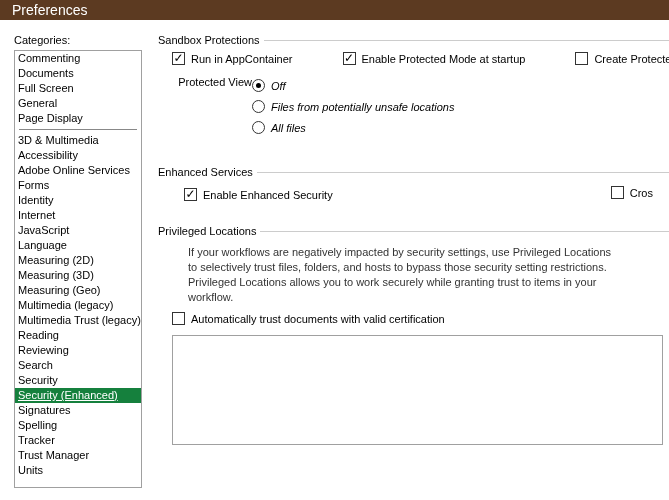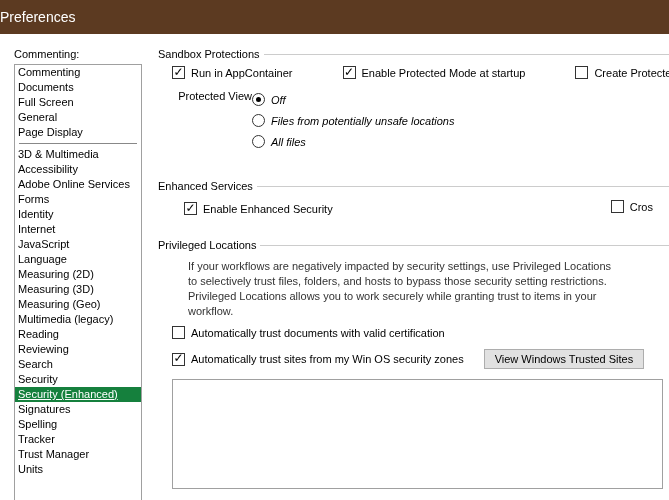--- a/index.html
+++ b/index.html
@@ -8,23 +8,24 @@
     font-size: 11px;
     background: #fff;
     color: #000;
     width: 669px;
     height: 500px;
     overflow: hidden;
   }
   .titlebar {
     background: #5c3a21;
     color: #fff;
-    height: 34px;
+    height: 20px;
     display: flex;
     align-items: center;
+    padding-left: 12px;
     font-size: 14px;
   }
   .content {
     display: flex;
     height: calc(500px - 34px);
     padding: 14px 0 0 14px;
   }
   .sidebar {
     width: 128px;
     flex: 0 0 128px;
@@ -145,40 +146,41 @@
 </style>
 </head>
 <body>
 
 <div class="titlebar">
   <span>Preferences</span>
 </div>
 
 <div class="content">
   <div class="sidebar">
-    <span class="cat-label">Commenting:</span>
+    <span class="cat-label">Categories:</span>
     <div class="cat-list" id="cat-list">
         <div class="cat-item">Commenting</div>
         <div class="cat-item">Documents</div>
         <div class="cat-item">Full Screen</div>
         <div class="cat-item">General</div>
         <div class="cat-item">Page Display</div>
         <div class="cat-divider"></div>
         <div class="cat-item">3D &amp; Multimedia</div>
         <div class="cat-item">Accessibility</div>
         <div class="cat-item">Adobe Online Services</div>
         <div class="cat-item">Forms</div>
         <div class="cat-item">Identity</div>
         <div class="cat-item">Internet</div>
         <div class="cat-item">JavaScript</div>
         <div class="cat-item">Language</div>
         <div class="cat-item">Measuring (2D)</div>
         <div class="cat-item">Measuring (3D)</div>
         <div class="cat-item">Measuring (Geo)</div>
         <div class="cat-item">Multimedia (legacy)</div>
+        <div class="cat-item">Multimedia Trust (legacy)</div>
         <div class="cat-item">Reading</div>
         <div class="cat-item">Reviewing</div>
         <div class="cat-item">Search</div>
         <div class="cat-item">Security</div>
         <div class="cat-item selected">Security (Enhanced)</div>
         <div class="cat-item">Signatures</div>
         <div class="cat-item">Spelling</div>
         <div class="cat-item">Tracker</div>
         <div class="cat-item">Trust Manager</div>
         <div class="cat-item">Units</div>
@@ -236,22 +238,17 @@
       </div>
     </fieldset>
 
     <fieldset>
       <legend>Privileged Locations</legend>
       <p class="note">If your workflows are negatively impacted by security settings, use Privileged Locations to selectively trust files, folders, and hosts to bypass those security setting restrictions. Privileged Locations allows you to work securely while granting trust to items in your workflow.</p>
       <div class="priv-row">
         <span class="check"></span>
         <span>Automatically trust documents with valid certification</span>
       </div>
-      <div class="priv-row">
-        <span class="check checked"></span>
-        <span>Automatically trust sites from my Win OS security zones</span>
-        <button class="btn">View Windows Trusted Sites</button>
-      </div>
       <div class="listbox"></div>
     </fieldset>
 
   </div>
 </div>
 
 </body></html>

